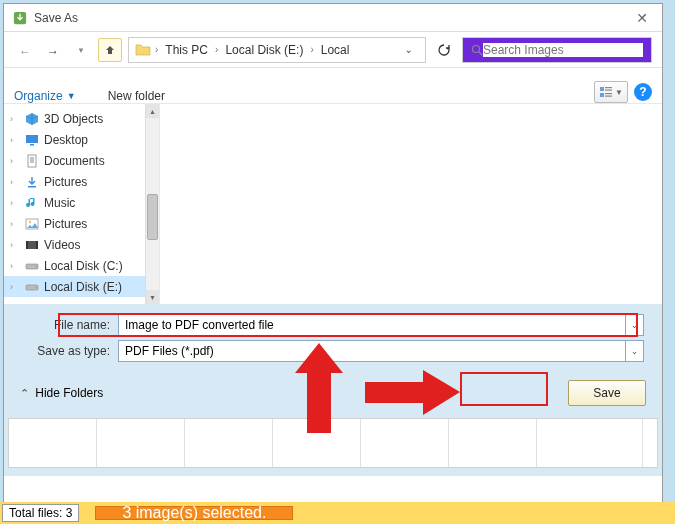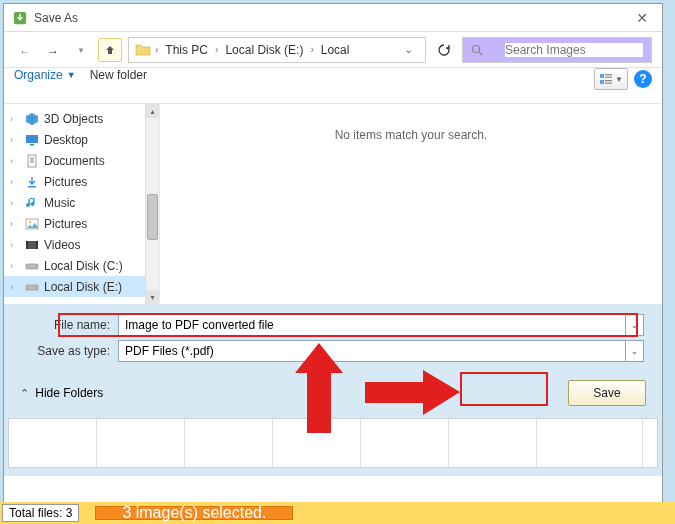--- a/index.html
+++ b/index.html
@@ -19,26 +19,26 @@
   .navrow { height: 36px; display: flex; align-items: center; padding: 0 10px; gap: 6px; border-bottom: 1px solid #e3e3e3; }
   .nav-btn { width: 22px; height: 22px; display: flex; align-items: center; justify-content: center; color: #888; font-size: 12px; }
   .nav-btn.active { color: #333; }
   .up-btn { width: 24px; height: 24px; background: #fffbe6; border: 1px solid #e0d080; border-radius: 2px; display: flex; align-items: center; justify-content: center; color: #555; }
   .breadcrumb { flex: 1; height: 26px; border: 1px solid #ccc; display: flex; align-items: center; padding: 0 6px; gap: 4px; background: #fff; }
   .bc-folder { width: 16px; height: 14px; }
   .bc-sep { color: #777; font-size: 10px; }
   .bc-item { color: #333; padding: 0 3px; }
   .bc-drop { margin-left: auto; color: #555; font-size: 10px; padding: 0 6px; }
   .refresh-btn { width: 24px; height: 24px; display: flex; align-items: center; justify-content: center; color: #444; }
-  .searchbox { width: 190px; height: 26px; border: 1px solid #ccc; display: flex; align-items: center; padding: 0 8px; gap: 22px; background: #c4b5fd; }
+  .searchbox { width: 190px; height: 26px; border: 1px solid #ccc; display: flex; align-items: center; padding: 0 8px; gap: 0; background: #6d28d9; }
   .searchbox .search-icon { color: #888; font-size: 12px; }
   .searchbox input { border: none; outline: none; font-size: 12px; color: #888; width: 100%; }
   
   
-  .toolbar { height: 36px; display: flex; align-items: flex-start; padding: 0 10px; gap: 14px; border-bottom: 1px solid #e8e8e8; }
+  .toolbar { height: 36px; display: flex; align-items: flex-end; padding: 0 10px; gap: 32px; border-bottom: 1px solid #e8e8e8; }
   .org-btn { color: #1a6fb7; display: flex; align-items: center; gap: 4px; }
   .nf-btn { color: #333; }
   .toolbar-right { margin-left: auto; display: flex; align-items: center; gap: 6px; }
   .view-btn { width: 34px; height: 22px; border: 1px solid #bbb; background: linear-gradient(#fdfdfd,#eee); display: flex; align-items: center; justify-content: center; gap: 2px; border-radius: 2px; }
   .help-btn { width: 18px; height: 18px; border-radius: 50%; background: #1a8cff; color: #fff; display: flex; align-items: center; justify-content: center; font-weight: bold; font-size: 12px; }
   
   
   .filebody { display: flex; height: 200px; }
   .tree { width: 156px; border-right: 1px solid #e8e8e8; position: relative; overflow: hidden; }
   .tree-inner { padding: 4px 0; }
@@ -260,23 +260,20 @@
               </span>
               <span class="tree-label">Local Disk (E:)</span>
             </div>
           </div>
         <div class="tree-scroll">
           <div class="tree-scroll-btn">▴</div>
           <div class="tree-scroll-thumb"></div>
           <div class="tree-scroll-btn" style="position:absolute;bottom:0;left:0;right:0;">▾</div>
         </div>
       </div>
-      <div class="content">
-        <span>No items match your search.</span>
-      </div>
     </div>
 
     <div class="bottom-blue">
       <div class="field-row">
         <span class="field-label">File name:</span>
         <div class="field-input-wrap">
           <input type="text" value="Image to PDF converted file" style="">
           <span class="field-drop">⌄</span>
         </div>
       </div>

